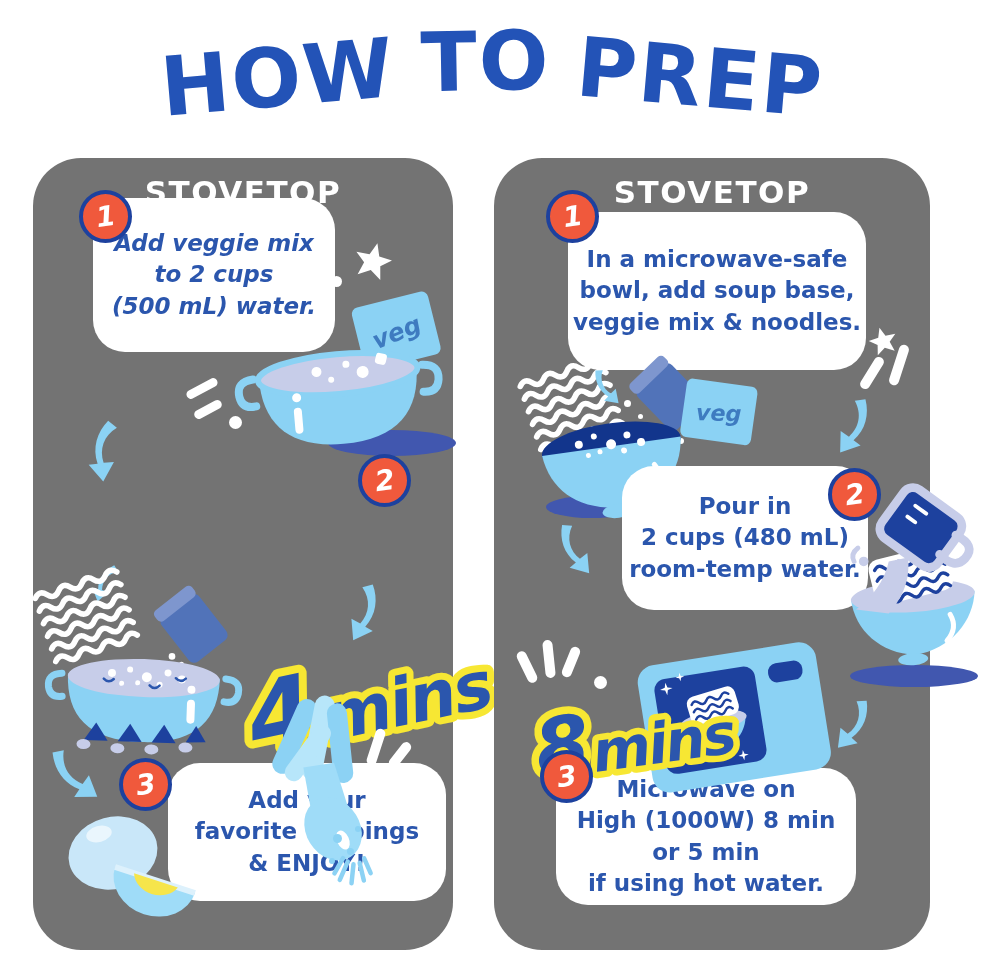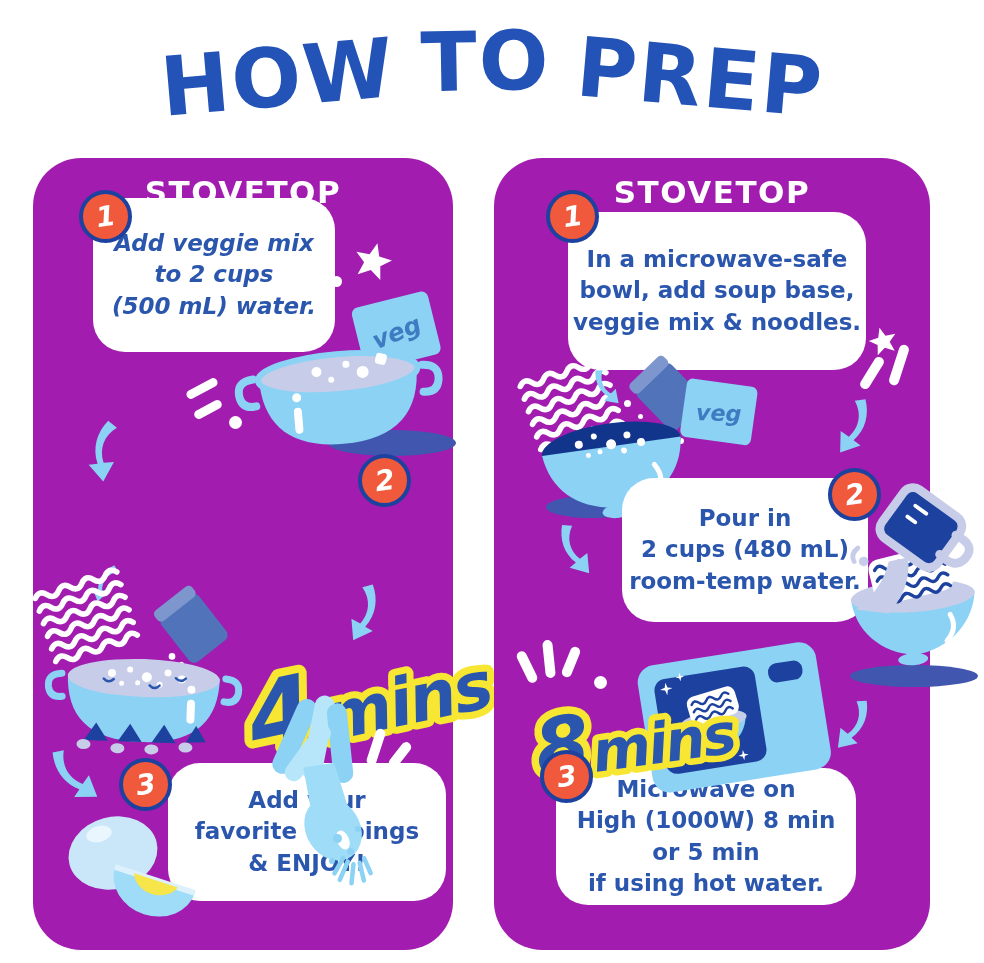--- a/index.html
+++ b/index.html
@@ -6,21 +6,21 @@
   .page{position:relative;width:984px;height:963px;background:#fff;overflow:hidden;
         font-family:"DejaVu Sans","Liberation Sans",sans-serif;}
   
   .title{position:absolute;left:0;top:10px;width:100%;height:120px;display:flex;
          align-items:center;justify-content:center;gap:26px;}
   .title span{font-size:82px;font-weight:bold;color:#2353B7;letter-spacing:2px;display:inline-block;}
   .title .w1{transform:rotate(-5deg) translateY(7px);}
   .title .w2{transform:rotate(-1deg) translateY(-9px);}
   .title .w3{transform:rotate(5deg) translateY(7px);}
   
-  .panel{position:absolute;top:158px;width:420px;height:792px;background:#a21caf;border-radius:48px;}
+  .panel{position:absolute;top:158px;width:420px;height:792px;background:#737373;border-radius:48px;}
   .panel.left{left:33px;}
   .panel.right{left:494px;width:436px;}
   .panel h2{position:absolute;top:16px;left:0;width:100%;margin:0;text-align:center;
             color:#fff;font-size:31px;letter-spacing:1.5px;font-weight:bold;}
   
   .card{position:absolute;background:#fff;border-radius:32px;display:flex;
         align-items:center;justify-content:center;text-align:center;}
   .card p{margin:0;white-space:pre-line;color:#2B56AD;font-weight:bold;
           font-size:23px;line-height:1.36;}
   
@@ -289,21 +289,21 @@
     <svg class="ill" style="left:374px;top:168px;width:30px;height:30px;transform:rotate(-15deg);" viewBox="0 0 24 24">
       <polygon fill="#fff" points="12,1 15,8.5 23,9 17,14 19,22 12,17.5 5,22 7,14 1,9 9,8.5"></polygon>
     </svg>
     <div class="mark" style="left:360px;top:210px;width:36px;height:10px;transform:rotate(-58deg);"></div>
     <div class="mark" style="left:384px;top:202px;width:42px;height:10px;transform:rotate(-72deg);"></div>
 
     <svg class="ill arrow" style="left:332px;top:235px;width:44px;height:62px;transform:scaleX(-1) rotate(-18deg);" viewBox="0 0 60 90">
       <path d="M17 3 C5 22 3 45 15 65 L3 69 L28 88 L37 58 L23 62 C13 45 15 25 31 10 Z"></path>
     </svg>
 
-    <div class="card" style="left:128px;top:320px;width:246px;height:144px;">
+    <div class="card" style="left:128px;top:308px;width:246px;height:144px;">
       <p>Pour in
 2 cups (480 mL)
 room-temp water.</p>
     </div>
     <div class="badge" style="left:334px;top:310px;">
       <span>2</span>
     </div>
 
     <svg class="ill arrow" style="left:64px;top:360px;width:44px;height:58px;transform:rotate(-22deg);" viewBox="0 0 60 90">
       <path d="M17 3 C5 22 3 45 15 65 L3 69 L28 88 L37 58 L23 62 C13 45 15 25 31 10 Z"></path>

